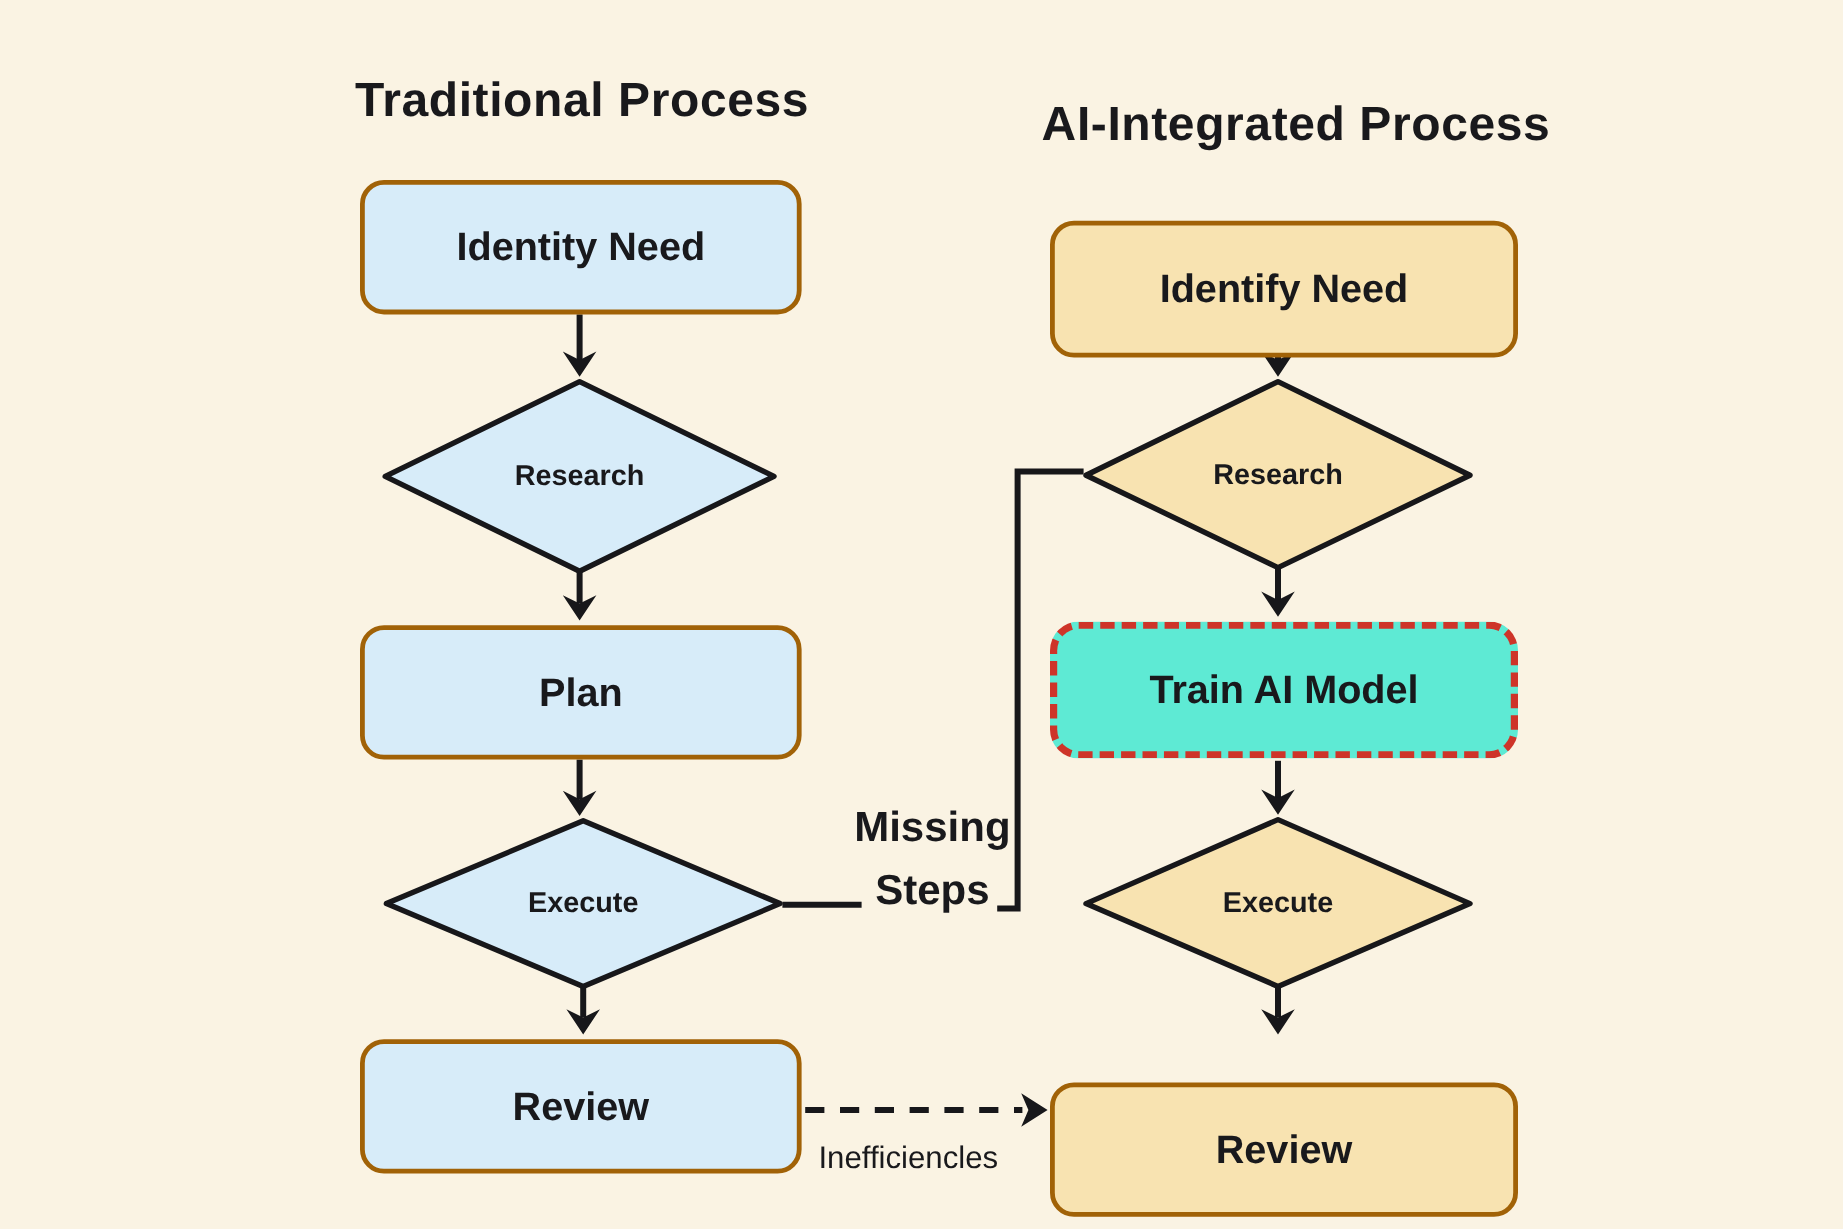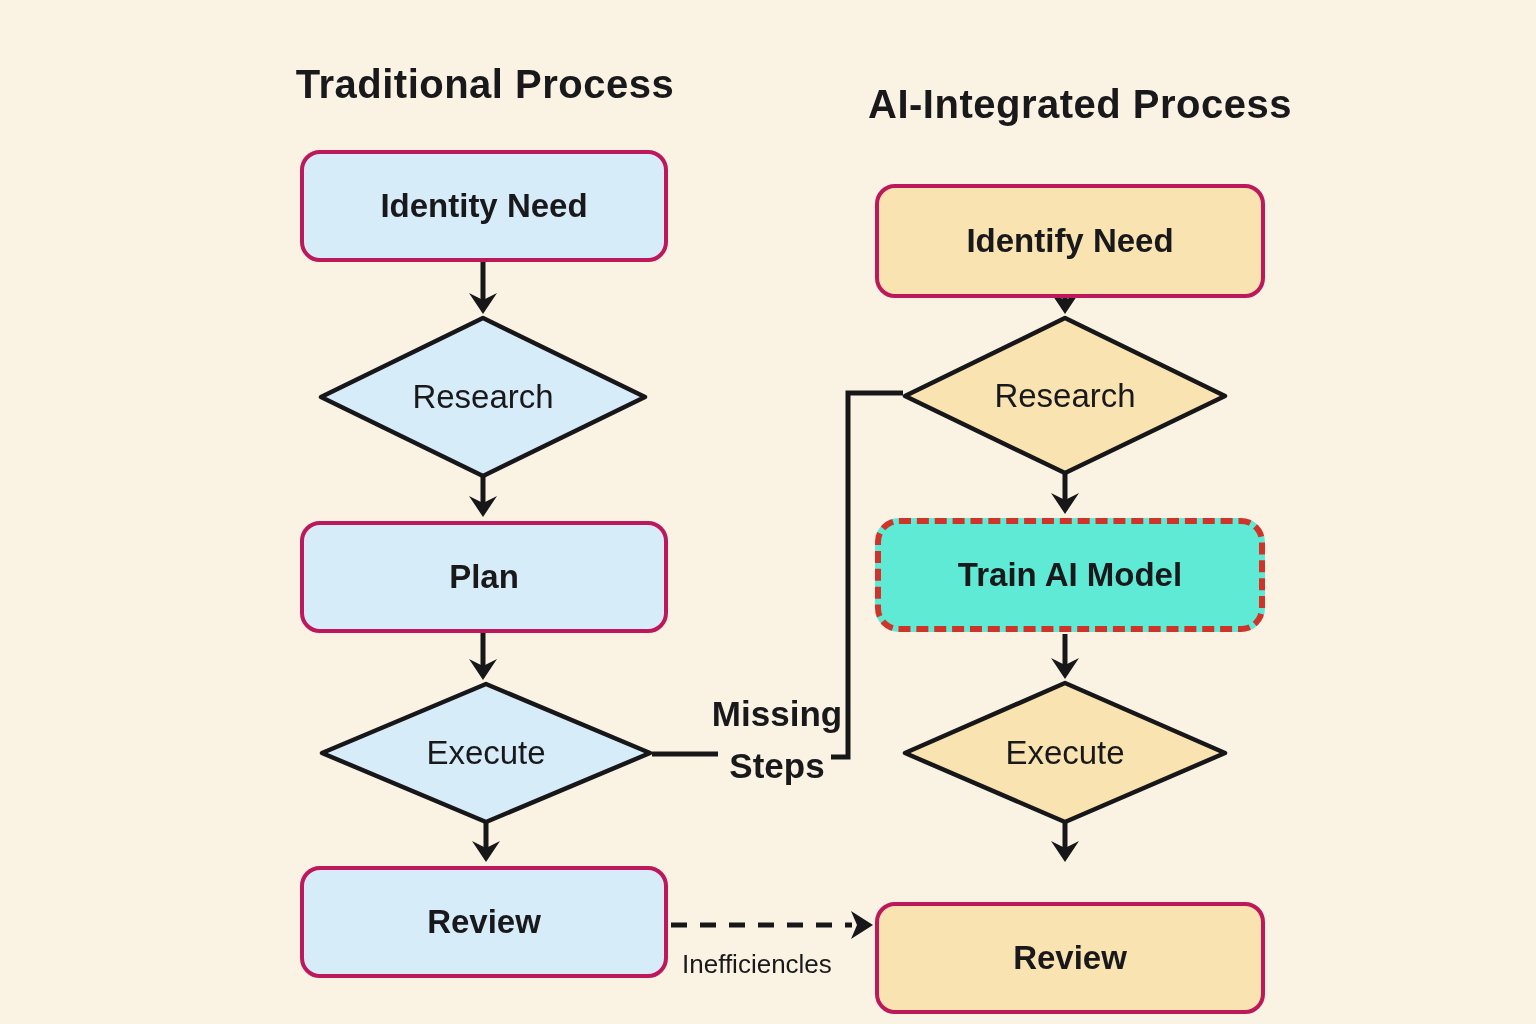--- a/index.html
+++ b/index.html
@@ -12,34 +12,34 @@
   .canvas{position:relative;width:1536px;height:1024px;}
   .layer{position:absolute;left:0;top:0;width:1536px;height:1024px;}
   .col-title{
     position:absolute;
     font-size:40px;font-weight:700;letter-spacing:0.5px;
     text-align:center;
   }
   .node{
     position:absolute;
     display:flex;align-items:center;justify-content:center;
-    border:4px solid #be185d;border-radius:20px;
+    border:4px solid #a16207;border-radius:20px;
     font-size:33px;font-weight:600;
     box-sizing:border-box;
   }
   .blue{background:#d7ecf9;}
   .tan{background:#f8e3b1;margin-top:36px;}
   .danger{
     background:#5eead4;
     border:6px dashed #ce3429;
     border-radius:24px;
   }
   .diamond-label{
     position:absolute;transform:translate(-50%,-50%);
-    font-size:33px;font-weight:400;white-space:nowrap;
+    font-size:24px;font-weight:700;white-space:nowrap;
   }
   .annotation{position:absolute;}
   .missing{
     font-size:35px;font-weight:700;line-height:52px;
     text-align:center;white-space:pre-line;width:170px;
   }
   .ineff{
     font-size:26px;font-weight:500;white-space:nowrap;
   }
 </style>
@@ -109,17 +109,17 @@
   <div class="node blue" style="left:300px;top:521px;width:368px;height:112px;">Plan</div>
   <div class="diamond-label" style="left:486px;top:753px;">Execute</div>
   <div class="node blue" style="left:300px;top:866px;width:368px;height:112px;">Review</div>
 
   <div class="node tan" style="left:875px;top:148px;width:390px;height:114px;">Identify Need</div>
   <div class="diamond-label" style="left:1065px;top:396px;">Research</div>
   <div class="node danger" style="left:875px;top:518px;width:390px;height:114px;">Train AI Model</div>
   <div class="diamond-label" style="left:1065px;top:753px;">Execute</div>
   <div class="node tan" style="left:875px;top:866px;width:390px;height:112px;">Review</div>
 
-  <div class="annotation missing" style="left:692px;top:664px;margin-top:24px;">Missing
+  <div class="annotation missing" style="left:692px;top:664px;">Missing
 Steps</div>
   <div class="annotation ineff" style="left:682px;top:949px;">Inefficiencles</div>
 
 </div>
 
 </body></html>

